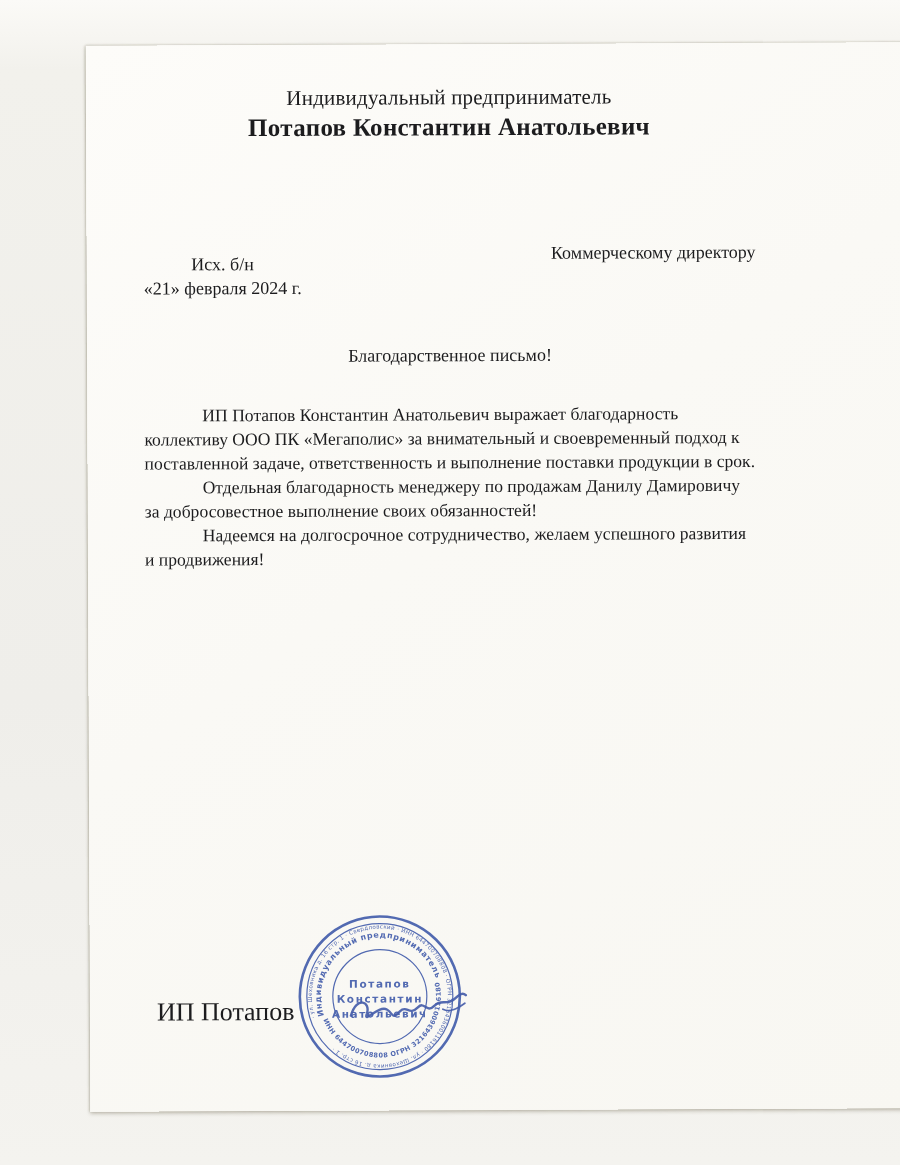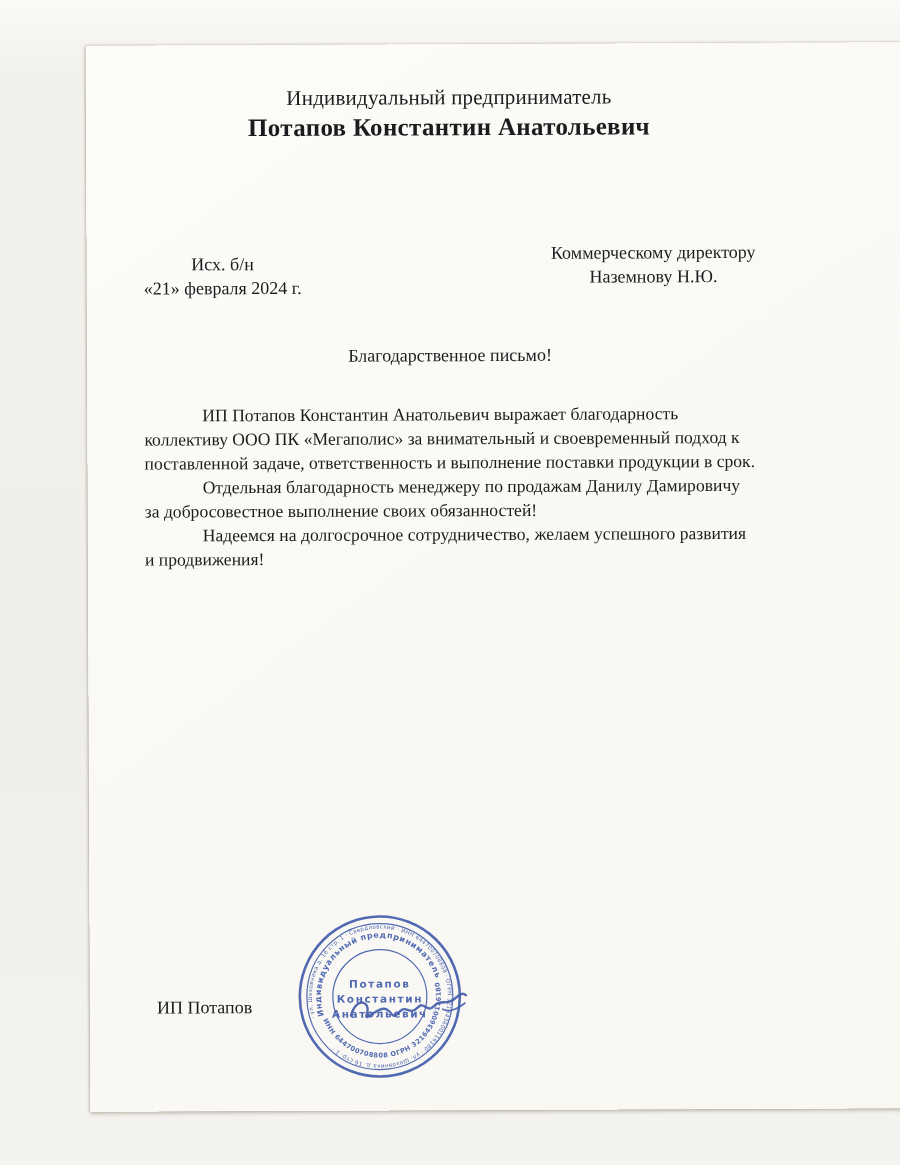--- a/index.html
+++ b/index.html
@@ -75,21 +75,21 @@
     line-height: 24px;
   }
   .body-text p {
     margin: 0;
     text-indent: 58px;
   }
   .sign-row {
     position: absolute;
     left: 67px;
     top: 952px;
-    font-size: 18px;
+    font-size: 26px;
   }
   .stamp-wrap {
     position: absolute;
     left: 205px;
     top: 867px;
     width: 170px;
     height: 170px;
   }
   .stamp-wrap svg { overflow: visible; display: block; }
   .stamp-ink { opacity: .87; }
@@ -111,21 +111,20 @@
       <div class="lh2">Потапов Константин Анатольевич</div>
     </div>
 
     <div class="addr-row">
       <div class="ref-block">
         <div>Исх. б/н</div>
         <div>«21» февраля 2024 г.</div>
       </div>
       <div class="recipient-block">
         <div>Коммерческому директору</div>
-        <div>Наземнову Н.Ю.</div>
       </div>
     </div>
 
     <div class="title">Благодарственное письмо!</div>
 
     <div class="body-text">
       <p>ИП Потапов Константин Анатольевич выражает благодарность коллективу ООО ПК «Мегаполис» за внимательный и своевременный подход к поставленной задаче, ответственность и выполнение поставки продукции в срок.</p>
       <p>Отдельная благодарность менеджеру по продажам Данилу Дамировичу за добросовестное выполнение своих обязанностей!</p>
       <p>Надеемся на долгосрочное сотрудничество, желаем успешного развития и продвижения!</p>
     </div>

